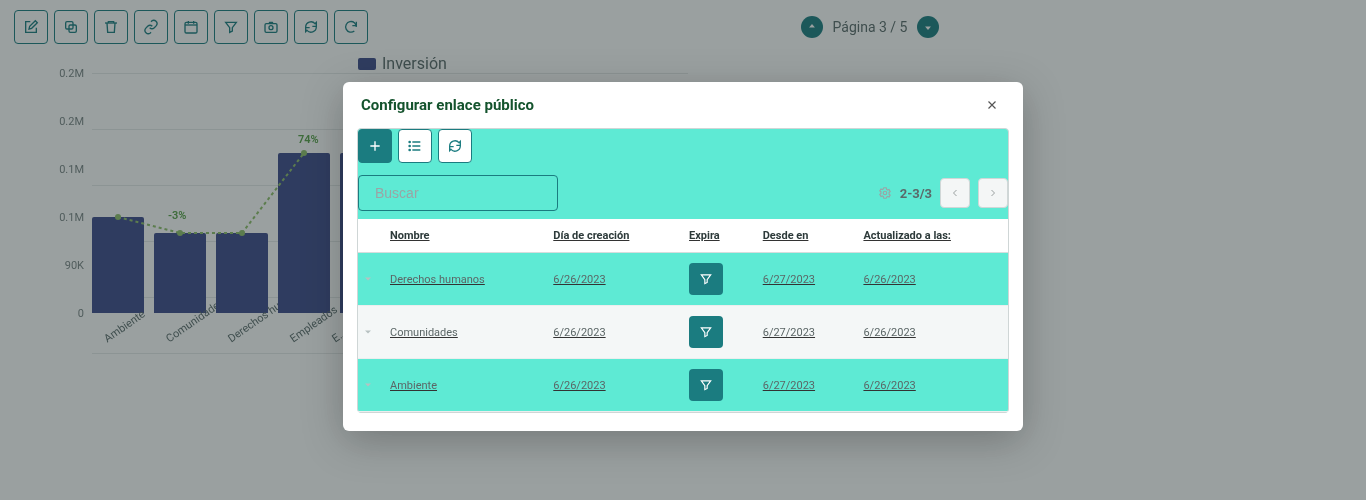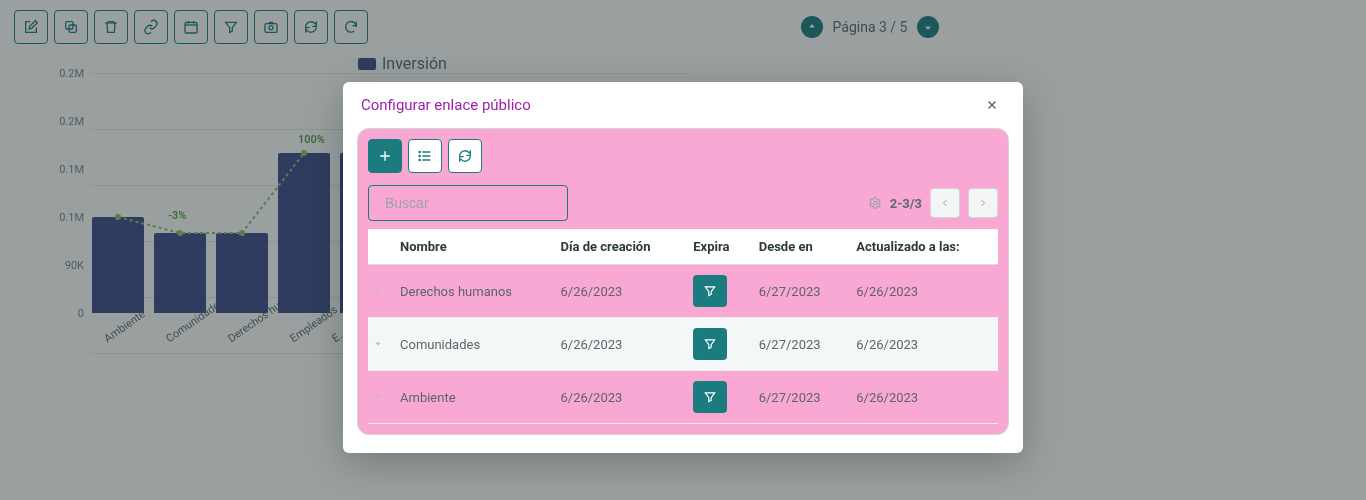--- a/index.html
+++ b/index.html
@@ -60,26 +60,26 @@
     position:fixed; inset:0; background:rgba(30,45,45,0.45);
   }
   .modal {
     position:absolute; left:343px; top:82px; width:680px; background:#fff;
     border-radius:6px; box-shadow:0 10px 40px rgba(0,0,0,0.25);
   }
   .modal-header {
     display:flex; align-items:center; justify-content:space-between;
     padding:14px 18px 14px 18px;
   }
-  .modal-title { font-size:15px; font-weight:400; color:#a21caf; }
+  .modal-title { font-size:15px; font-weight:700; color:#14532d; }
   .close-x { font-size:18px; color:#666; cursor:pointer; padding:2px 6px; }
   .modal-body { padding:0 14px 18px 14px; }
   .panel {
-    border:1px solid #cfd6d6; border-radius:12px; padding:10px;
-    background:#f9a8d4;
+    border:1px solid #cfd6d6; border-radius:4px; 
+    background:#5eead4;
   }
   .panel-toolbar { display:flex; gap:6px; margin-bottom:12px; }
   .search-row {
     display:flex; align-items:center; justify-content:space-between; gap:8px;
     margin-bottom:8px;
   }
   .searchbox {
     display:flex; align-items:center; border:1px solid #1b7c80; border-radius:4px;
     height:36px; width:200px; padding:0 8px; gap:6px; color:#1b7c80;
   }
@@ -87,21 +87,21 @@
     border:none; outline:none; flex:1; font-size:14px; color:#444; background:transparent;
   }
   .searchbox input::placeholder { color:#9aa5a5; }
   .pager-info { display:flex; align-items:center; gap:8px; color:#5a6a6a; font-size:13px; }
   .pager-nav {
     width:30px; height:30px; border:1px solid #d0d7d7; border-radius:4px;
     display:flex; align-items:center; justify-content:center; color:#9aa0a0; background:#f4f6f6;
   }
   .gearsmall { color:#9aa5a5; }
 
-  .table { width:100%; border-collapse:collapse; font-size:13px; }
+  .table { width:100%; border-collapse:collapse; font-size:11px;text-decoration:underline; }
   .table th {
     text-align:left; font-weight:700; color:#2d3a3a; padding:10px 8px 10px 8px;
     border-bottom:1px solid #d6dddd; background:#fff;
   }
   .table th.first, .table td.first { width:24px; text-align:center; padding-left:4px; padding-right:4px; }
   .table td {
     padding:10px 8px; color:#5b6666; border-bottom:1px solid #eceeee; vertical-align:middle;
   }
   .table tbody tr:nth-child(even){ background:#f4f7f7; }
   .filt-btn {
@@ -237,21 +237,21 @@
     </div>
 
     <svg class="line-svg" viewBox="0 0 596 240" preserveAspectRatio="none">
       <polyline points="26,144 88,160 150,160 212,80" fill="none" stroke="#8fbf6a" stroke-width="2" stroke-dasharray="3 3"></polyline>
       <circle cx="26" cy="144" r="3" fill="#8fbf6a"></circle>
       <circle cx="88" cy="160" r="3" fill="#8fbf6a"></circle>
       <circle cx="150" cy="160" r="3" fill="#8fbf6a"></circle>
       <circle cx="212" cy="80" r="3" fill="#8fbf6a"></circle>
     </svg>
     <span class="pct" style="left:160px; top:136px">-3%</span>
-    <span class="pct" style="left:290px; top:60px">100%</span>
+    <span class="pct" style="left:290px; top:60px">74%</span>
   </div>
 </div>
 
 <div class="overlay">
   <div class="modal">
     <div class="modal-header">
       <span class="modal-title">Configurar enlace público</span>
       <span class="close-x">
         <svg width="14" height="14" viewBox="0 0 24 24" fill="none" stroke="#555" stroke-width="2">
             <path d="M6 6l12 12M18 6L6 18"></path>

